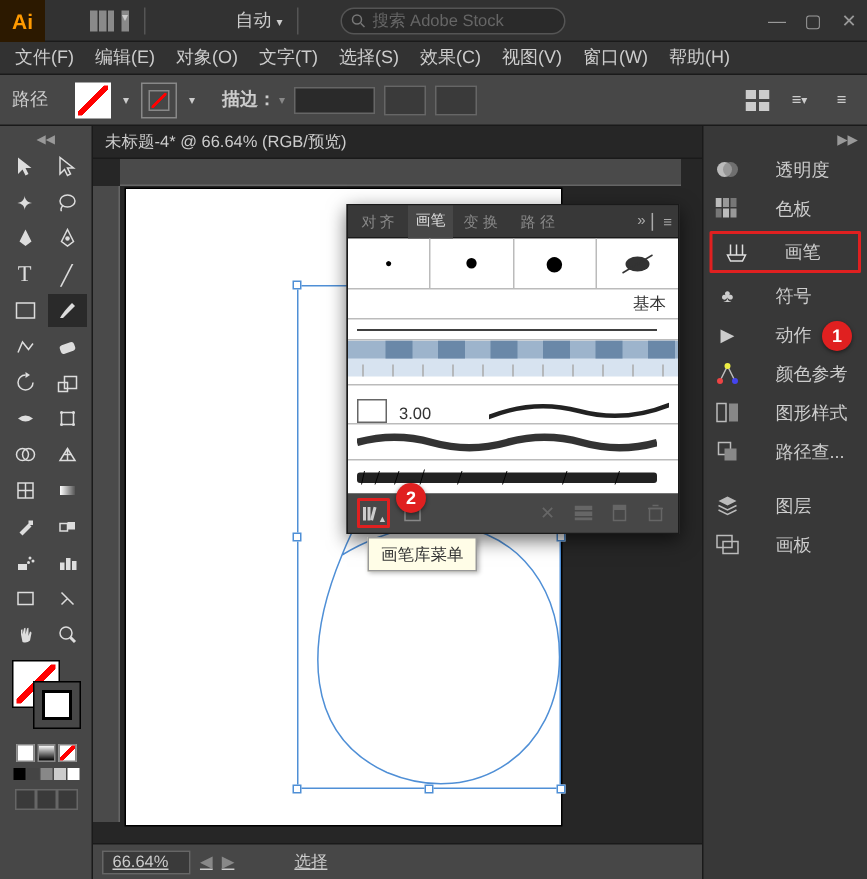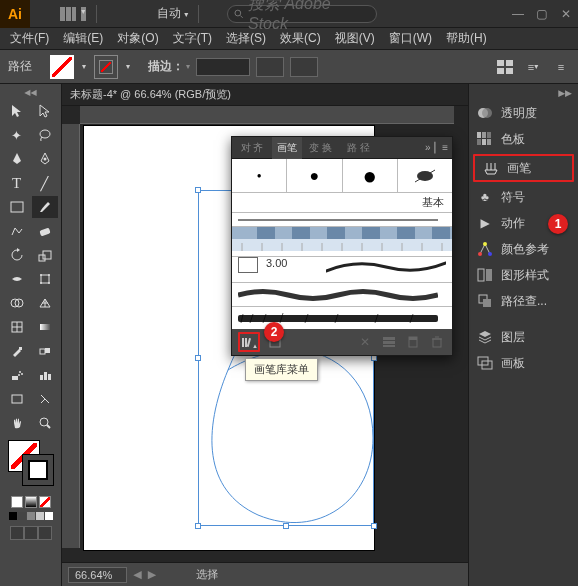--- a/index.html
+++ b/index.html
@@ -6,21 +6,21 @@
 body { background:#323232; width:578px; height:586px; overflow:hidden; color:#c0c0c0; font-size:11px; position:relative; }
 
 
 .titlebar { height:28px; background:#323232; display:flex; align-items:center; padding:0 0; border-bottom:1px solid #1a1a1a; }
 .app-icon { width:30px; height:28px; background:#2c1900; display:flex; align-items:center; justify-content:center; font-weight:bold; color:#ff9a00; font-size:14px;}
 .tb-arrange { width:26px; height:18px; margin-left:30px; display:flex; align-items:center; gap:1px;}
 .tb-arrange span{ width:6px; height:14px; background:#8a8a8a; display:inline-block;}
 .tb-dd{ color:#ccc; margin-left:4px; font-size:8px;}
 .tb-sep{ width:1px; height:18px; background:#555; margin:0 10px;}
 .tb-label{ color:#ccc; font-size:12px; margin-left:50px;}
-.search-box{ margin-left:18px; height:18px; width:150px; background:#2a2a2a; border:1px solid #555; border-radius:9px; display:flex; align-items:center; padding:0 6px; color:#666; font-size:16px;font-style:italic;}
+.search-box{ margin-left:18px; height:18px; width:150px; background:#2a2a2a; border:1px solid #555; border-radius:9px; display:flex; align-items:center; padding:0 6px; color:#666; font-size:11px;}
 .search-box svg{ width:10px; height:10px; margin-right:4px;}
 .win-ctrls{ margin-left:auto; display:flex; height:28px;}
 .win-ctrls div{ width:24px; display:flex; align-items:center; justify-content:center; color:#999; font-size:12px;}
 
 
 .menubar{ height:22px; background:#323232; display:flex; align-items:center; padding:0 4px; gap:2px; border-bottom:1px solid #1a1a1a;}
 .menubar span{ padding:0 6px; font-size:12px; color:#ccc;}
 
 
 .ctrlbar{ height:34px; background:#474747; display:flex; align-items:center; padding:0 8px; border-bottom:1px solid #1a1a1a;}
@@ -68,48 +68,48 @@
 .ruler-h{ position:absolute; left:18px; right:14px; top:0; height:18px; background:#4a4a4a; border-bottom:1px solid #666;}
 .ruler-v{ position:absolute; left:0; top:18px; bottom:14px; width:18px; background:#4a4a4a; border-right:1px solid #666;}
 .canvas{ position:absolute; left:22px; top:20px; width:290px; height:424px; background:#fff; box-shadow:0 0 0 1px #000;}
 .artwork{ position:absolute; left:114px; top:64px; width:176px; height:336px;}
 .bbox{ position:absolute; inset:0; border:1px solid #4f8fd6;}
 .handle{ position:absolute; width:6px; height:6px; background:#fff; border:1px solid #4f8fd6;}
 .h-tl{left:-3px; top:-3px;} .h-tm{left:50%; top:-3px; margin-left:-3px;} .h-tr{right:-3px; top:-3px;}
 .h-ml{left:-3px; top:50%; margin-top:-3px;} .h-mr{right:-3px; top:50%; margin-top:-3px;}
 .h-bl{left:-3px; bottom:-3px;} .h-bm{left:50%; bottom:-3px; margin-left:-3px;} .h-br{right:-3px; bottom:-3px;}
 .shape-path{ stroke:#4f8fd6; stroke-width:1; fill:none;}
-.statusbar{ height:24px; background:#474747; border-top:1px solid #1a1a1a; display:flex; align-items:center; padding:0 6px; font-size:11px; color:#ccc;}
+.statusbar{ height:24px; background:#474747; border-top:1px solid #1a1a1a; display:flex; align-items:center; padding:0 6px; font-size:11px; color:#ccc;text-decoration:underline;}
 .zoom-sel{ background:#3a3a3a; border:1px solid #666; padding:1px 14px 1px 6px; font-size:11px; color:#ccc;}
 .status-nav{ margin-left:6px; color:#888;}
 .status-txt{ margin-left:40px;}
 
 
 .sidebar{ width:110px; background:#383838; border-left:1px solid #1a1a1a; padding-top:4px;}
 .side-collapse{ height:12px; display:flex; justify-content:flex-end; padding-right:6px; color:#999; font-size:9px;}
-.side-item{ height:26px; display:flex; align-items:center; padding:0 8px; gap:8px; color:#ccc; font-size:12px;}
+.side-item{ height:26px; display:flex; align-items:center; padding:0 8px; gap:24px; color:#ccc; font-size:12px;}
 .side-item.highlight{ border:2px solid #e02020; margin:2px 4px; border-radius:1px; height:28px;}
 .side-icon{ width:16px; height:16px; display:flex; align-items:center; justify-content:center; color:#ccc;}
 .side-group-gap{ height:10px;}
 .callout{ position:absolute; width:20px; height:20px; border-radius:50%; background:#e02020; color:#fff; font-size:12px; display:flex; align-items:center; justify-content:center; font-weight:bold; box-shadow:0 1px 3px rgba(0,0,0,0.5);}
 
 
 .panel{ position:absolute; left:231px; top:102px; width:222px; background:#474747; border:1px solid #1a1a1a; box-shadow:0 4px 12px rgba(0,0,0,0.6);margin-top:34px;}
 .panel-tabs{ height:22px; background:#383838; display:flex; align-items:center; padding:0 4px; gap:2px; border-bottom:1px solid #1a1a1a;}
 .ptab{ padding:0 5px; font-size:10px; color:#888; white-space:nowrap;}
 .ptab.active{ background:#474747; color:#ddd; height:22px; line-height:22px;}
 .panel-tabs .tabopts{ margin-left:auto; display:flex; gap:4px; color:#aaa; font-size:10px;}
 .brush-body{ background:#fff; padding:0;}
 .brush-row{ display:flex; height:34px; border-bottom:1px solid #bbb;}
 .brush-cell{ flex:1; display:flex; align-items:center; justify-content:center; border-right:1px solid #bbb; font-size:20px; color:#000;}
 .brush-cell:last-child{ border-right:none;}
 .brush-label-row{ height:20px; display:flex; align-items:center; justify-content:flex-end; padding-right:8px; font-size:11px; color:#333; border-bottom:1px solid #bbb;}
 .brush-line-row{ height:14px; display:flex; align-items:center; padding:0 6px; border-bottom:1px solid #bbb;}
 .brush-stroke-row{ height:30px; display:flex; align-items:center; border-bottom:1px solid #bbb;}
-.brush-cal-row{ height:26px; display:flex; align-items:flex-start; padding:0 6px; border-bottom:1px solid #bbb; gap:8px;}
+.brush-cal-row{ height:26px; display:flex; align-items:flex-end; padding:0 6px; border-bottom:1px solid #bbb; gap:8px;}
 .cal-preview{ width:20px; height:16px; border:1px solid #666; background:#fff;}
 .cal-num{ font-size:11px; color:#333;}
 .wave-row{ height:24px; display:flex; align-items:center; padding:0 6px; border-bottom:1px solid #bbb;}
 .scribble-row{ height:22px; display:flex; align-items:center; padding:0 6px;}
 .panel-footer{ height:26px; background:#474747; display:flex; align-items:center; padding:0 6px; gap:4px;}
 .pf-btn{ width:22px; height:20px; display:flex; align-items:center; justify-content:center; color:#aaa; font-size:12px;}
 .pf-btn.lib{ border:2px solid #e02020; border-radius:1px;}
 .pf-right{ margin-left:auto; display:flex; gap:6px;}
 .pf-right div{ width:18px; height:18px; color:#666; display:flex; align-items:center; justify-content:center; font-size:12px;}
 

